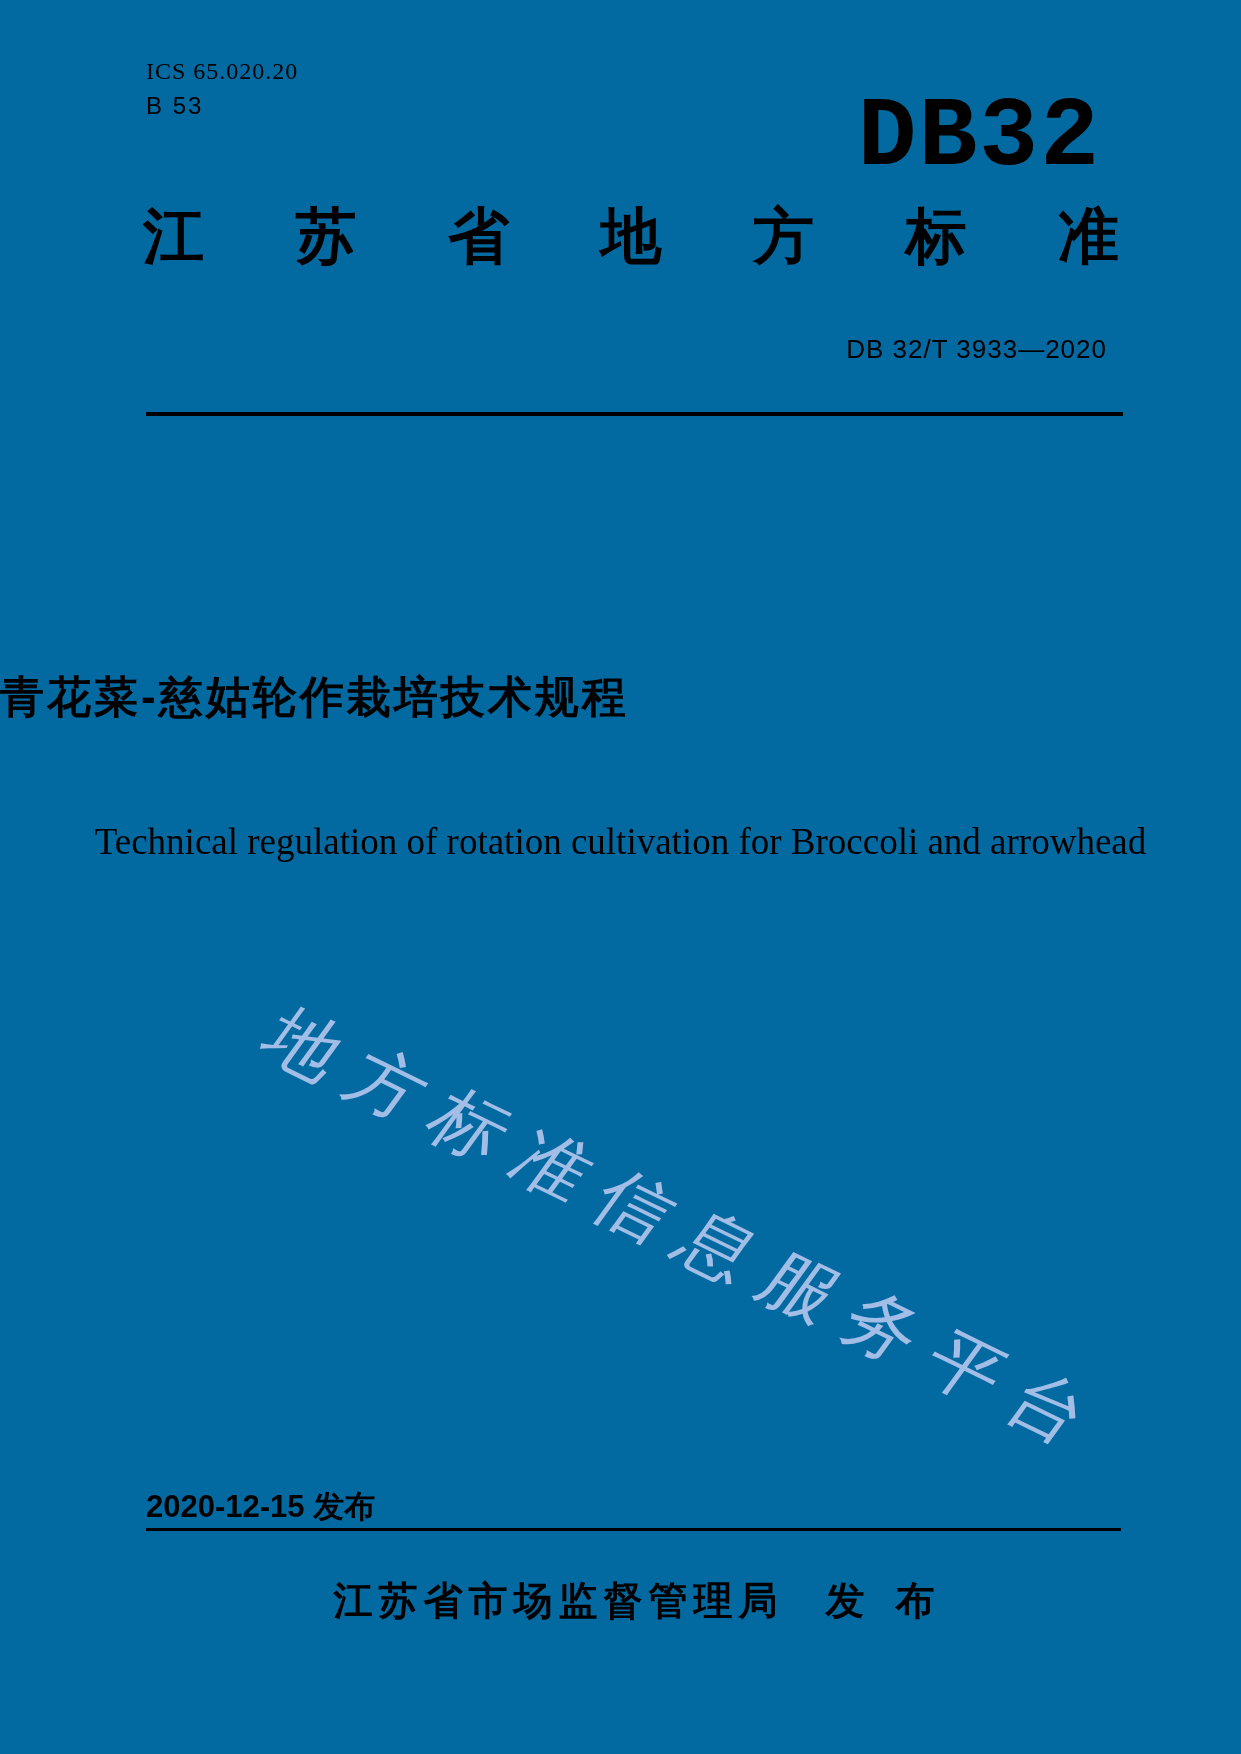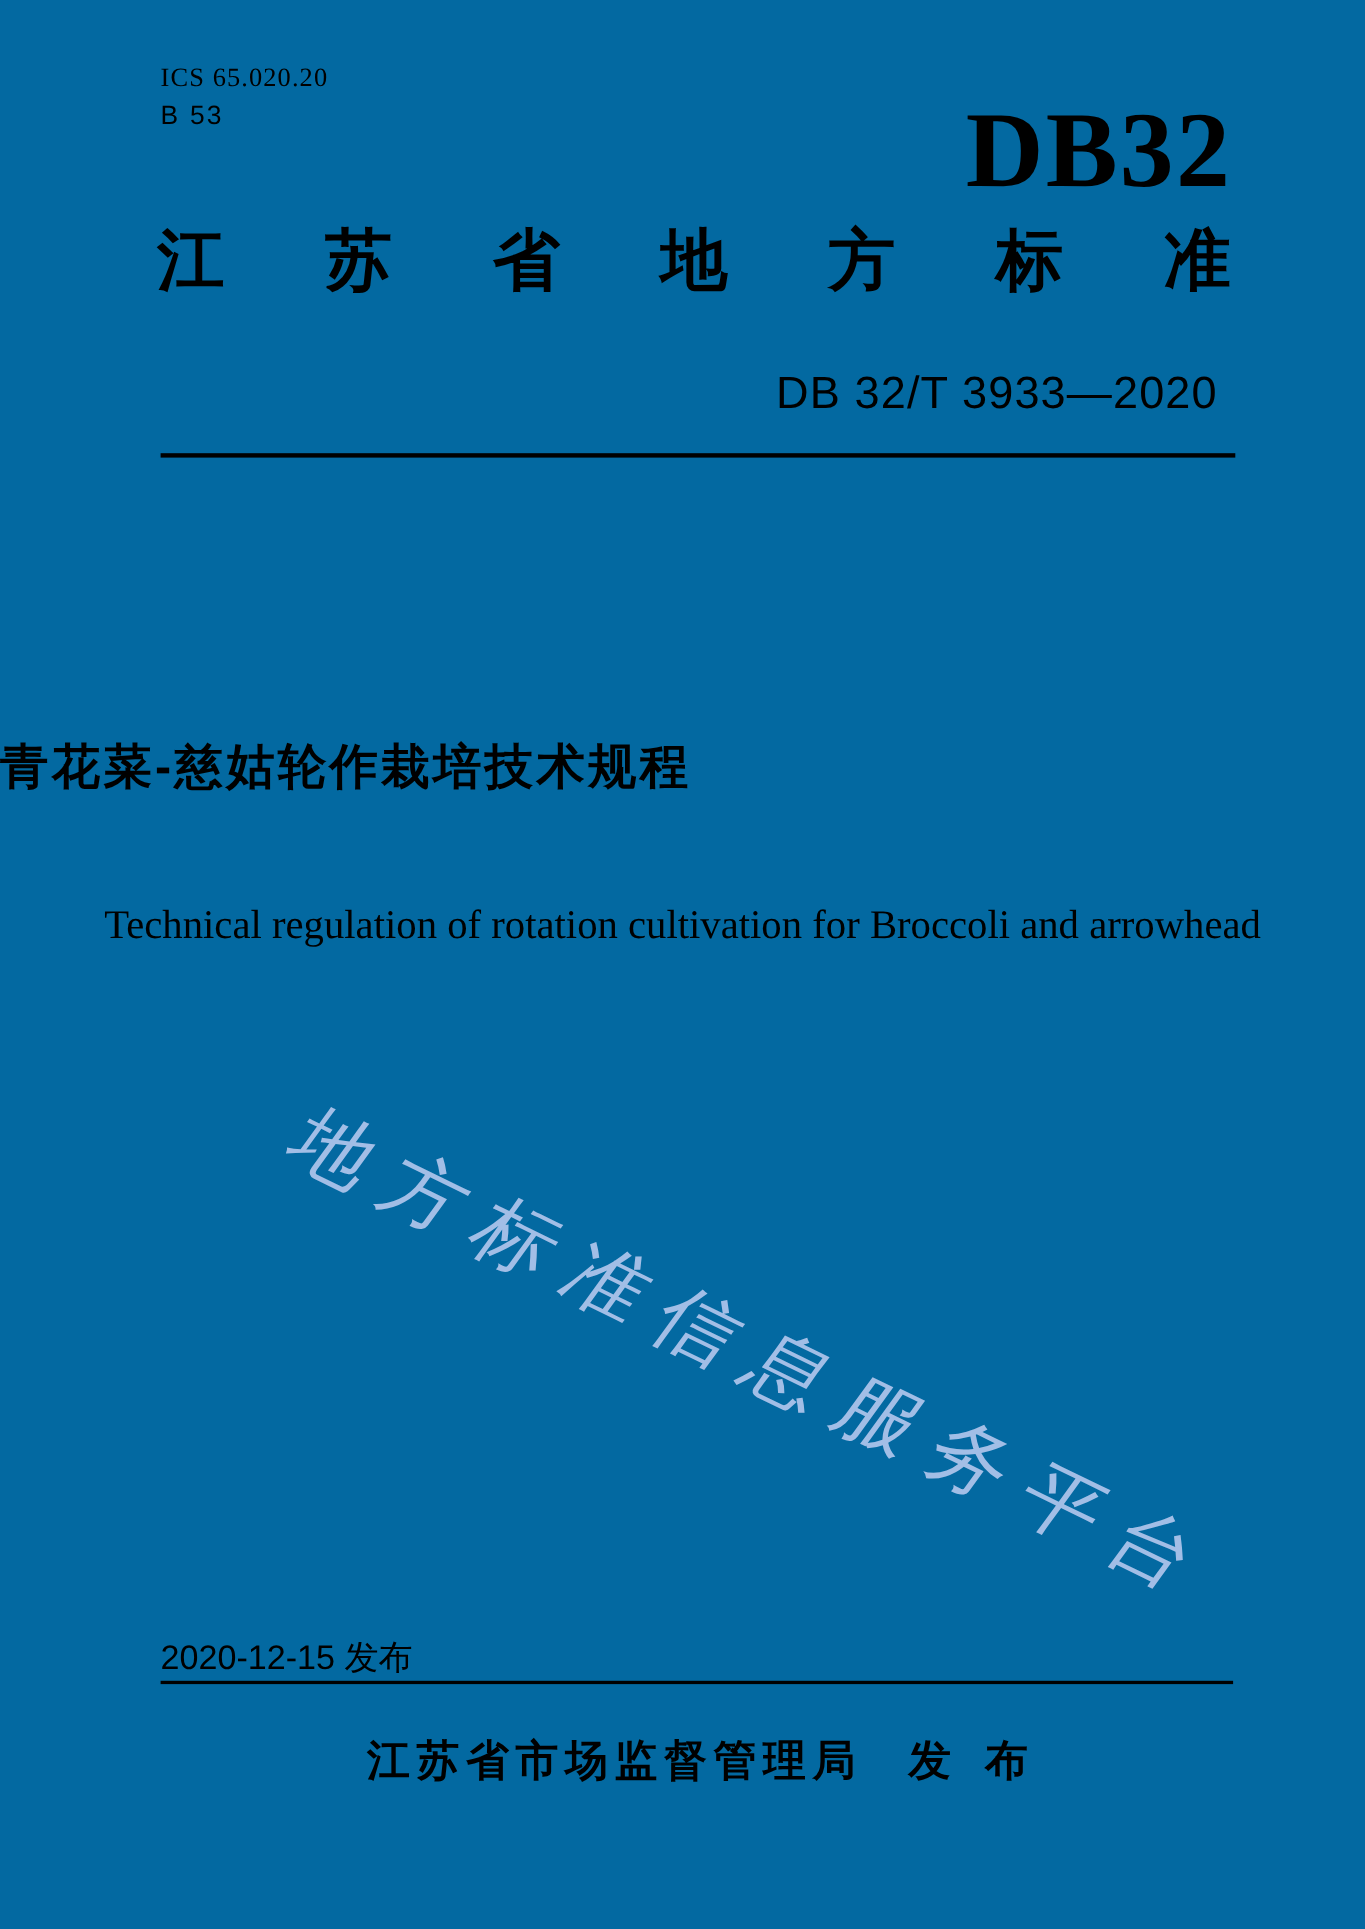--- a/index.html
+++ b/index.html
@@ -16,33 +16,33 @@
   .ics-code{
     position:absolute; left:146px; top:58px;
     font-size:24px; letter-spacing:1px;
     font-family:"Liberation Serif", serif;
   }
   .class-code{
     position:absolute; left:146px; top:92px;
     font-size:24px; letter-spacing:2px;
   }
   .db-logo{
-    position:absolute; right:121px; top:84px;
+    position:absolute; right:140px; top:84px;
     font-size:98px; font-weight:bold; line-height:1.1;
-    font-family:Liberation Serif, serif;
+    font-family:Liberation Mono, monospace;
     letter-spacing:2px;
   }
   .category-row{
     position:absolute; left:143px; top:206px; width:976px;
     display:flex; justify-content:space-between;
     font-size:61px; font-weight:600; line-height:1;
   }
   .std-code{
     position:absolute; right:134px; top:334px;
-    font-size:41px; letter-spacing:1px;
+    font-size:26px; letter-spacing:1px;
   }
   .rule-top{
     position:absolute; left:146px; right:118px; top:412px;
     border-top:4px solid #000; height:0;
   }
   .title-cn{
     position:absolute; left:0; top:668px; width:100%;
     text-align:left;
     font-size:44px; font-weight:bold; letter-spacing:3px;
   }
@@ -56,21 +56,21 @@
     position:absolute; left:300px; top:990px;
     font-size:72px; letter-spacing:20px; white-space:nowrap;
     transform:rotate(26deg) skewX(-10deg);
     transform-origin:0 0;
     opacity:0.9;
     pointer-events:none;
   }
   .dates-row{
     position:absolute; left:146px; right:120px; top:1486px;
     display:flex; justify-content:space-between;
-    font-size:31px; font-weight:400;flex-direction:column;
+    font-size:31px; font-weight:700;flex-direction:column;
   }
   .rule-bottom{
     position:absolute; left:146px; right:120px; top:1528px;
     border-top:3px solid #000; height:0;
   }
   .publisher-row{
     position:absolute; left:0; top:1574px; width:100%;
     text-align:center;
     font-size:39px; font-weight:600;
   }

